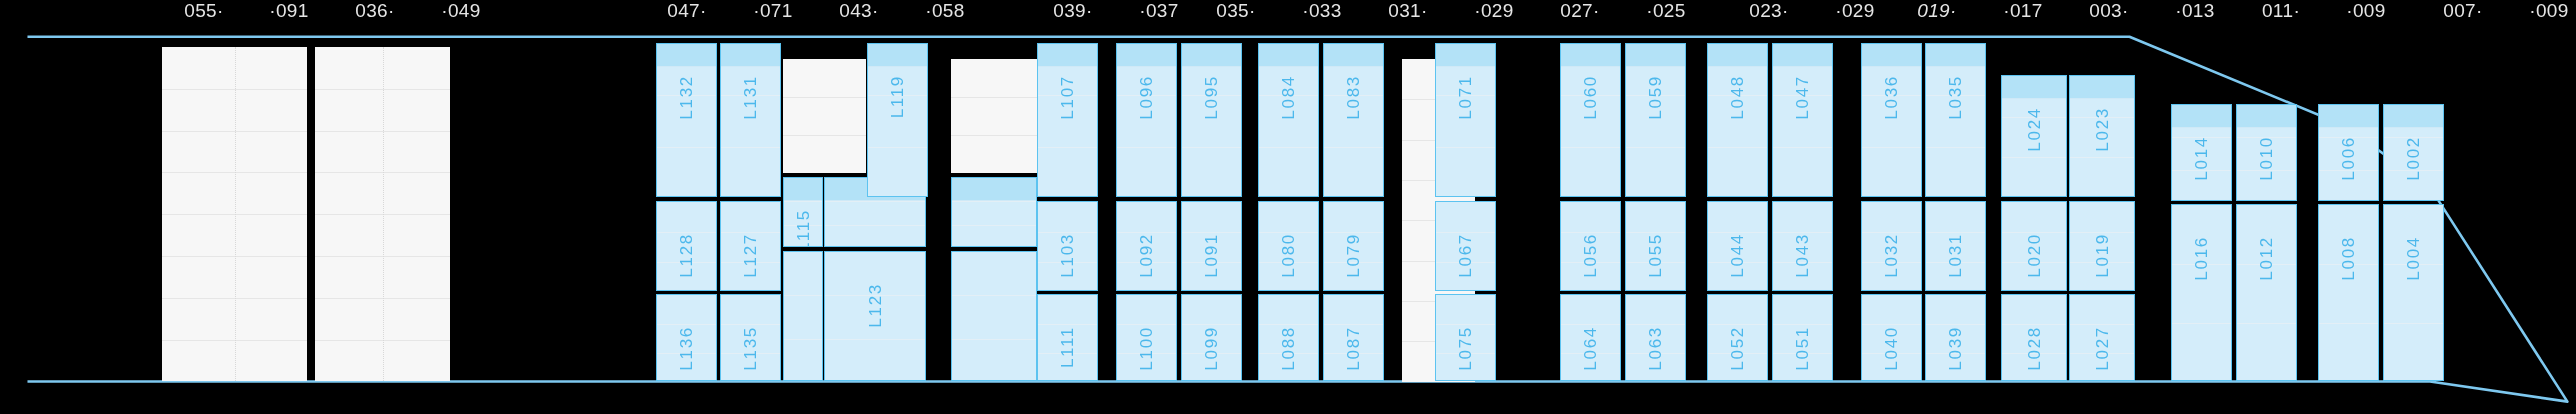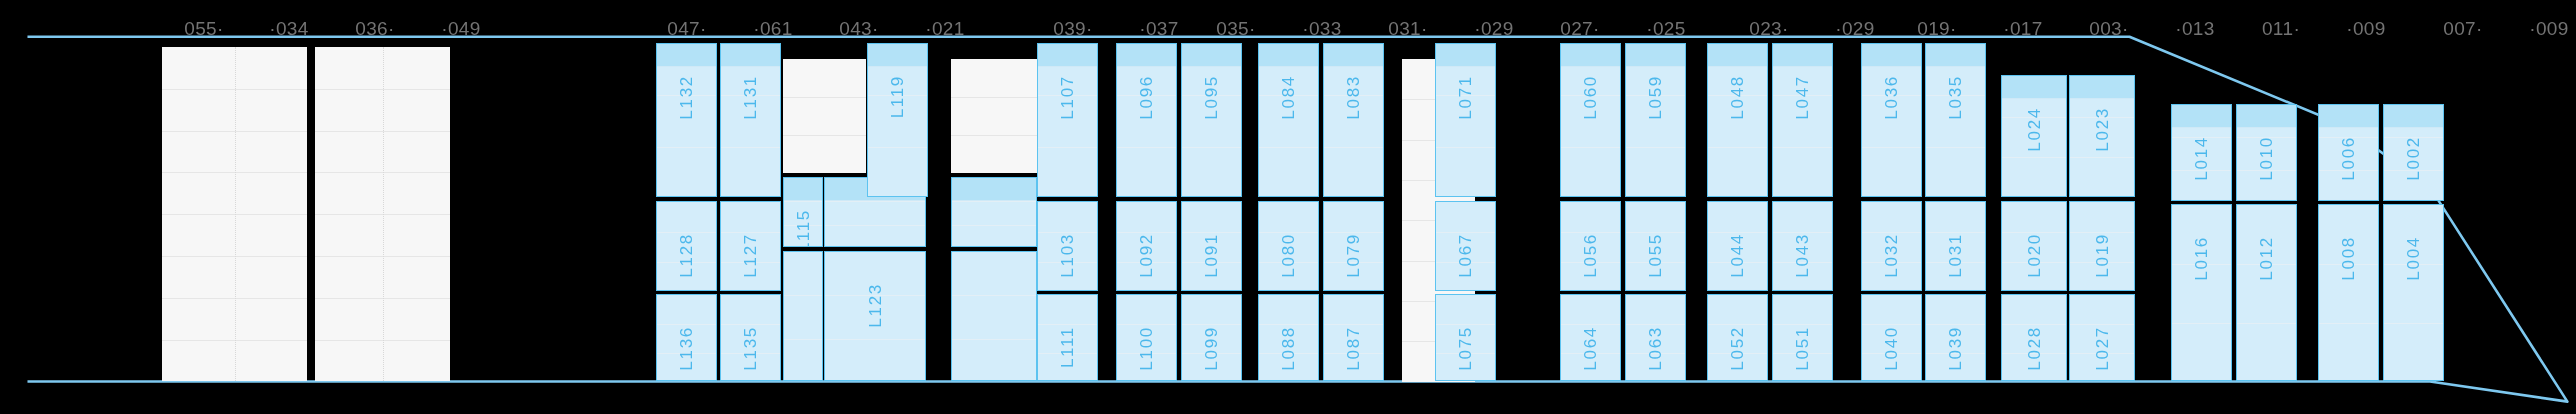--- a/index.html
+++ b/index.html
@@ -6,23 +6,23 @@
   body{
     width:2576px;height:415px;overflow:hidden;
     font-family:"Liberation Sans", sans-serif;
     background:#000;color:#cfd3dc;
   }
   #stage{position:relative;width:2576px;height:415px;background:#000;}
 
   
   #ruler{position:absolute;left:0;top:0;width:2576px;height:39px;}
   .tick{
-    position:absolute;top:18px;
+    position:absolute;top:0;
     font-size:19px;letter-spacing:0.4px;
-    color:#737373;
+    color:#e5e5e5;
     white-space:nowrap;
     transform:translateX(-50%);
   }
 
   
   #hull{position:absolute;left:0;top:0;width:2576px;height:415px;pointer-events:none;}
 
   
   #deck{position:absolute;left:0;top:0;width:2576px;height:415px;}
   
@@ -72,38 +72,38 @@
     border-left:1.7px dotted #d8d8d8;
   }
 </style>
 </head>
 <body>
 
 <div id="stage">
 
   <div id="ruler">
       <div class="tick" style="left: 204px;">055·</div>
-      <div class="tick" style="left: 289px;">·034</div>
+      <div class="tick" style="left: 289px;">·091</div>
       <div class="tick" style="left: 375px;">036·</div>
       <div class="tick" style="left: 461px;">·049</div>
       <div class="tick" style="left: 687px;">047·</div>
-      <div class="tick" style="left: 773px;">·061</div>
+      <div class="tick" style="left: 773px;">·071</div>
       <div class="tick" style="left: 859px;">043·</div>
-      <div class="tick" style="left: 945px;">·021</div>
+      <div class="tick" style="left: 945px;">·058</div>
       <div class="tick" style="left: 1073px;">039·</div>
       <div class="tick" style="left: 1159px;">·037</div>
       <div class="tick" style="left: 1236px; text-align: right;">035·</div>
       <div class="tick" style="left: 1322px;">·033</div>
       <div class="tick" style="left: 1408px;">031·</div>
       <div class="tick" style="left: 1494px;">·029</div>
       <div class="tick" style="left: 1580px;">027·</div>
       <div class="tick" style="left: 1666px;">·025</div>
       <div class="tick" style="left: 1769px;">023·</div>
       <div class="tick" style="left: 1855px;">·029</div>
-      <div class="tick" style="left: 1937px;">019·</div>
+      <div class="tick" style="left: 1937px; font-style: italic;">019·</div>
       <div class="tick" style="left: 2023px;">·017</div>
       <div class="tick" style="left: 2109px;">003·</div>
       <div class="tick" style="left: 2195px;">·013</div>
       <div class="tick" style="left: 2281px;">011·</div>
       <div class="tick" style="left: 2366px;">·009</div>
       <div class="tick" style="left: 2463px;">007·</div>
       <div class="tick" style="left: 2549px;">·009</div>
     </div>
 
   <svg id="hull" viewBox="0 0 3000 483" preserveAspectRatio="none">

